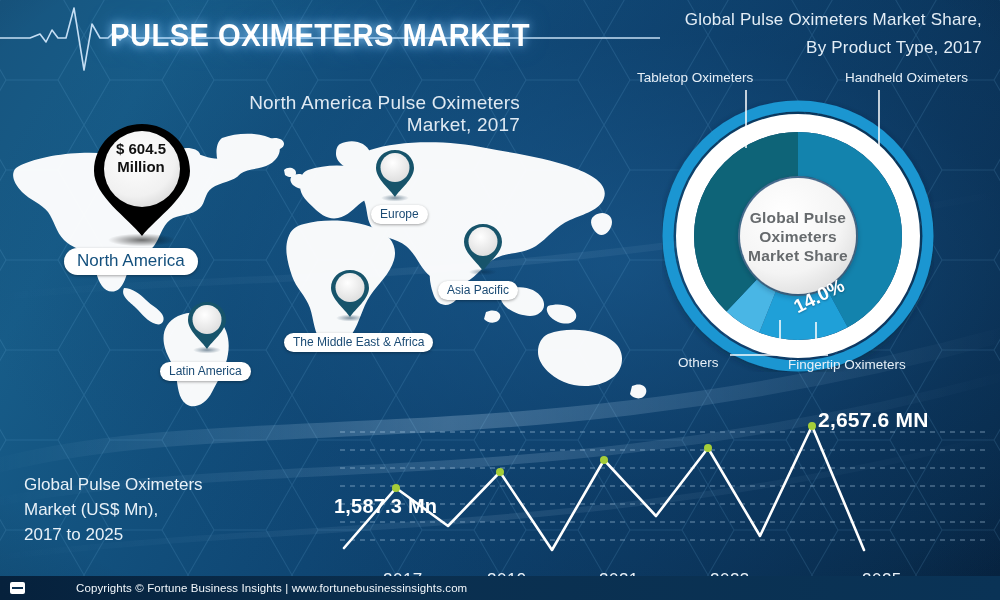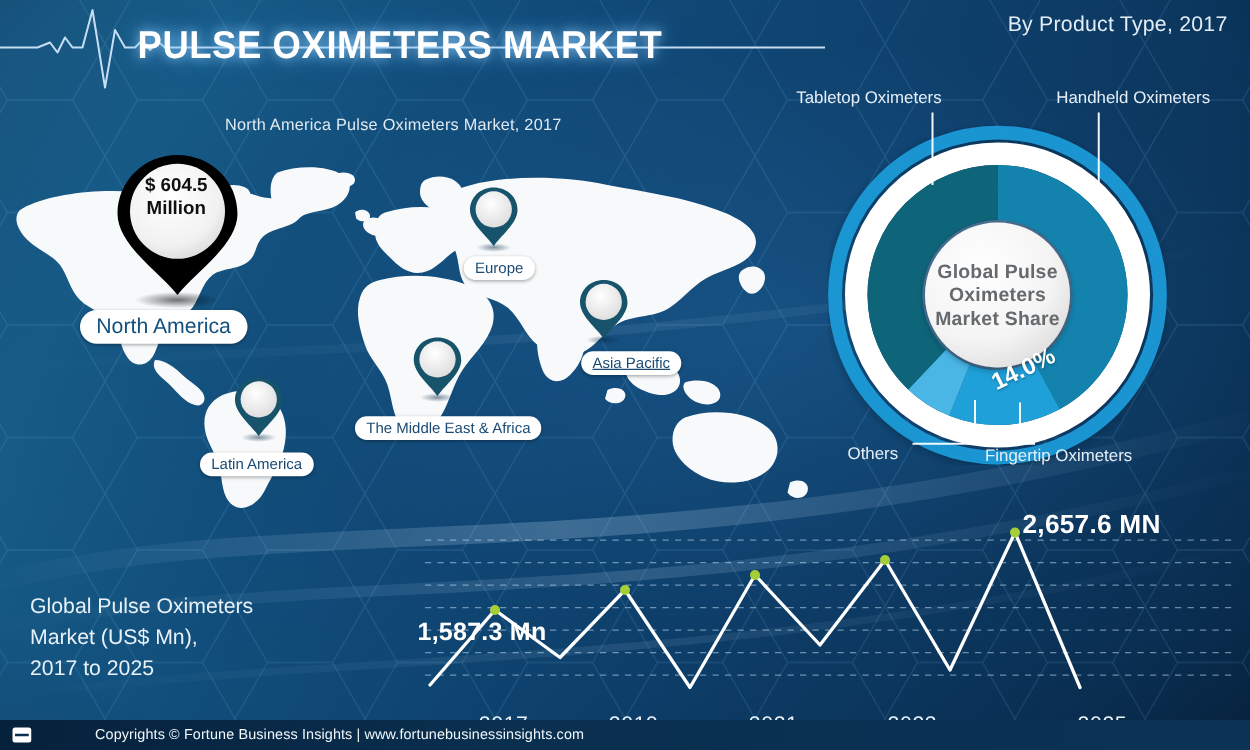--- a/index.html
+++ b/index.html
@@ -21,22 +21,22 @@
   #ecg{position:absolute;left:0;top:0;}
   .title{
     position:absolute;left:110px;top:18px;width:420px;
     font-size:31px;font-weight:bold;letter-spacing:.5px;color:#ffffff;
     font-family:"Liberation Sans", sans-serif;
     transform:scaleX(.94);transform-origin:left center;
     text-shadow:0 0 10px rgba(150,210,255,.85),0 0 22px rgba(90,170,240,.6);
     white-space:nowrap;
   }
   .subtitle-na{
-    position:absolute;left:180px;top:92px;width:340px;text-align:left;
-    font-size:13px;color:#dfe9f2;letter-spacing:.2px;
+    position:absolute;left:180px;top:92px;width:340px;text-align:right;
+    font-size:19px;color:#dfe9f2;letter-spacing:.2px;
   }
   
   .rh{
     position:absolute;right:18px;top:6px;width:360px;text-align:right;
     font-size:17px;line-height:28px;color:#e3edf6;letter-spacing:.2px;
   }
 
   
   #map{position:absolute;left:8px;top:120px;}
   .pin-label{
@@ -132,20 +132,21 @@
   <div class="hdr-wrap">
     <svg id="ecg" width="660" height="78" viewBox="0 0 660 78">
       <path d="M0 38 L30 38 L40 34 L46 42 L52 30 L58 38 L66 38 L74 8 L84 70 L92 24 L100 38 L108 38 L114 32 L120 40 L126 33 L132 38 L660 38" fill="none" stroke="#cfe6fa" stroke-width="1.6" stroke-linejoin="round" opacity=".95"></path>
     </svg>
     <div class="title">PULSE OXIMETERS MARKET</div>
   </div>
 
   <div class="subtitle-na">North America Pulse Oximeters Market, 2017</div>
 
   <div class="rh">
+    <div>Global Pulse Oximeters Market Share,</div>
     <div>By Product Type, 2017</div>
   </div>
 
   <svg id="map" width="640" height="290" viewBox="0 0 640 290">
     <g fill="#ffffff" opacity=".97">
 
       <path d="M8 48 C20 40 46 34 72 33 C98 32 120 36 140 32 C160 28 180 30 196 36
                C206 40 214 38 224 40 C232 42 236 48 232 54 C226 62 212 62 204 68
                C196 74 198 82 192 88 C184 96 170 94 162 100 C154 106 152 118 146 126
                C140 134 130 136 124 144 C118 152 118 162 112 168 C106 174 98 172 94 166
@@ -252,21 +253,21 @@
     <path d="M21 2 C10 2 2 10 2 20 C2 31 16 41 21 49 C26 41 40 31 40 20 C40 10 32 2 21 2 Z" fill="#17546b"></path>
     <circle cx="21" cy="19.5" r="14.5" fill="url(#pg2)"></circle>
   </svg>
   <div class="pin-label" style="left:284px;top:333px;">The Middle East &amp; Africa</div>
 
   <svg class="pin" style="left:462px;top:222px;" width="42" height="54" viewBox="0 0 42 54">
     <ellipse cx="21" cy="50" rx="14" ry="3.5" fill="url(#sh2)"></ellipse>
     <path d="M21 2 C10 2 2 10 2 20 C2 31 16 41 21 49 C26 41 40 31 40 20 C40 10 32 2 21 2 Z" fill="#17546b"></path>
     <circle cx="21" cy="19.5" r="14.5" fill="url(#pg2)"></circle>
   </svg>
-  <div class="pin-label" style="left:465px;top:281px;text-decoration:underline;">Asia Pacific</div>
+  <div class="pin-label" style="left:438px;top:281px;">Asia Pacific</div>
 
   <svg id="donut" width="272" height="272" viewBox="0 0 272 272">
     <defs>
       <radialGradient id="hubg" cx="38%" cy="32%" r="72%">
         <stop offset="0%" stop-color="#ffffff"></stop>
         <stop offset="70%" stop-color="#f4f4f4"></stop>
         <stop offset="100%" stop-color="#e0e0e0"></stop>
       </radialGradient>
       <filter id="dshadow" x="-30%" y="-30%" width="160%" height="160%">
         <feDropShadow dx="0" dy="2" stdDeviation="3" flood-color="#052035" flood-opacity=".45"></feDropShadow>

